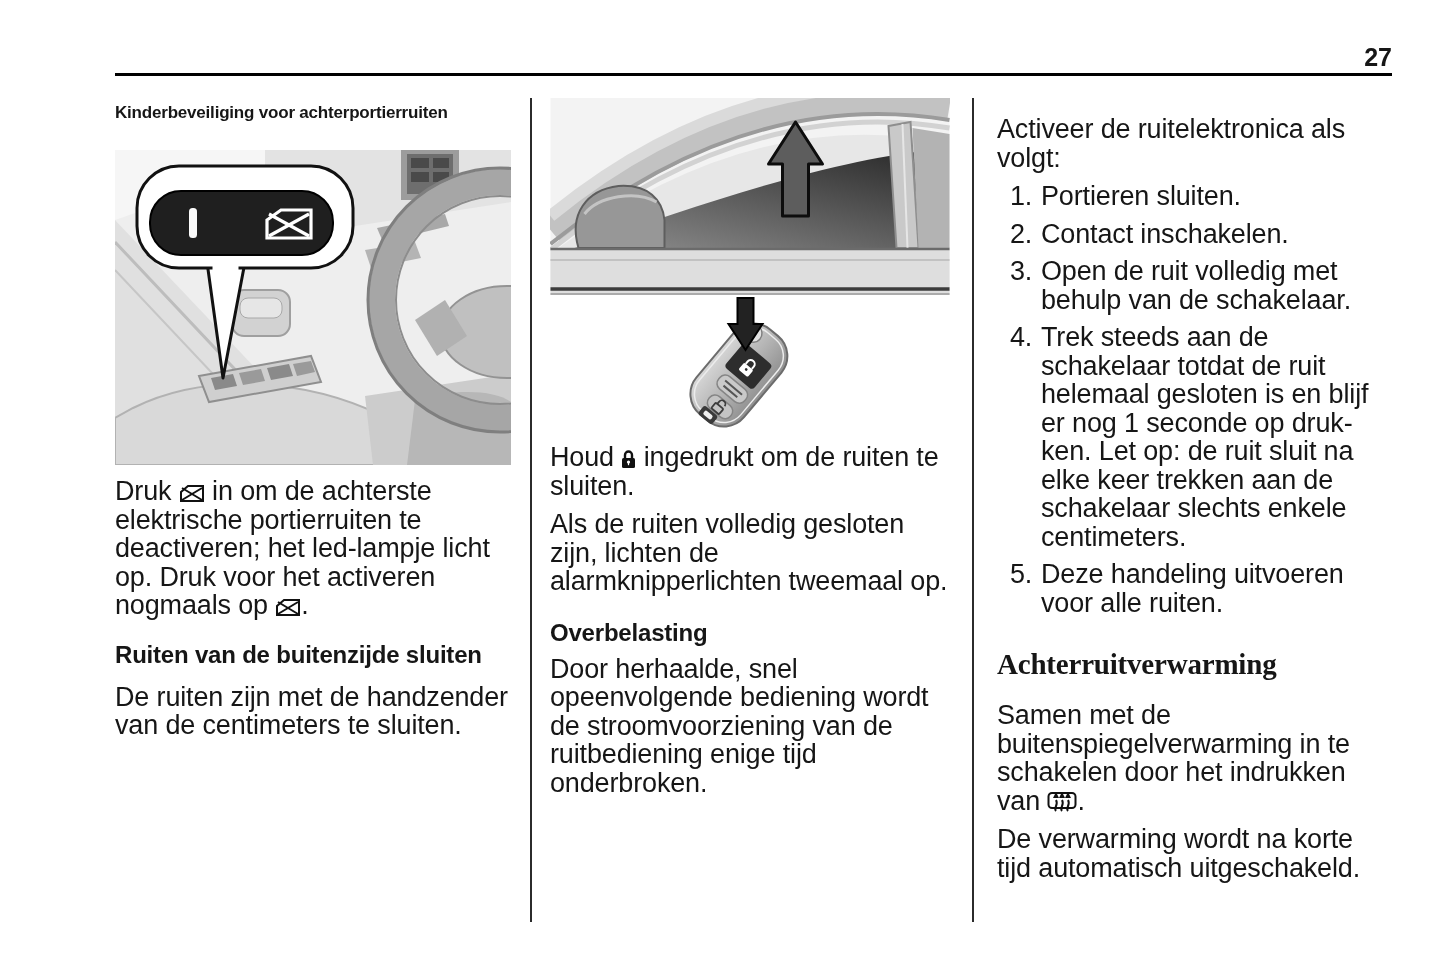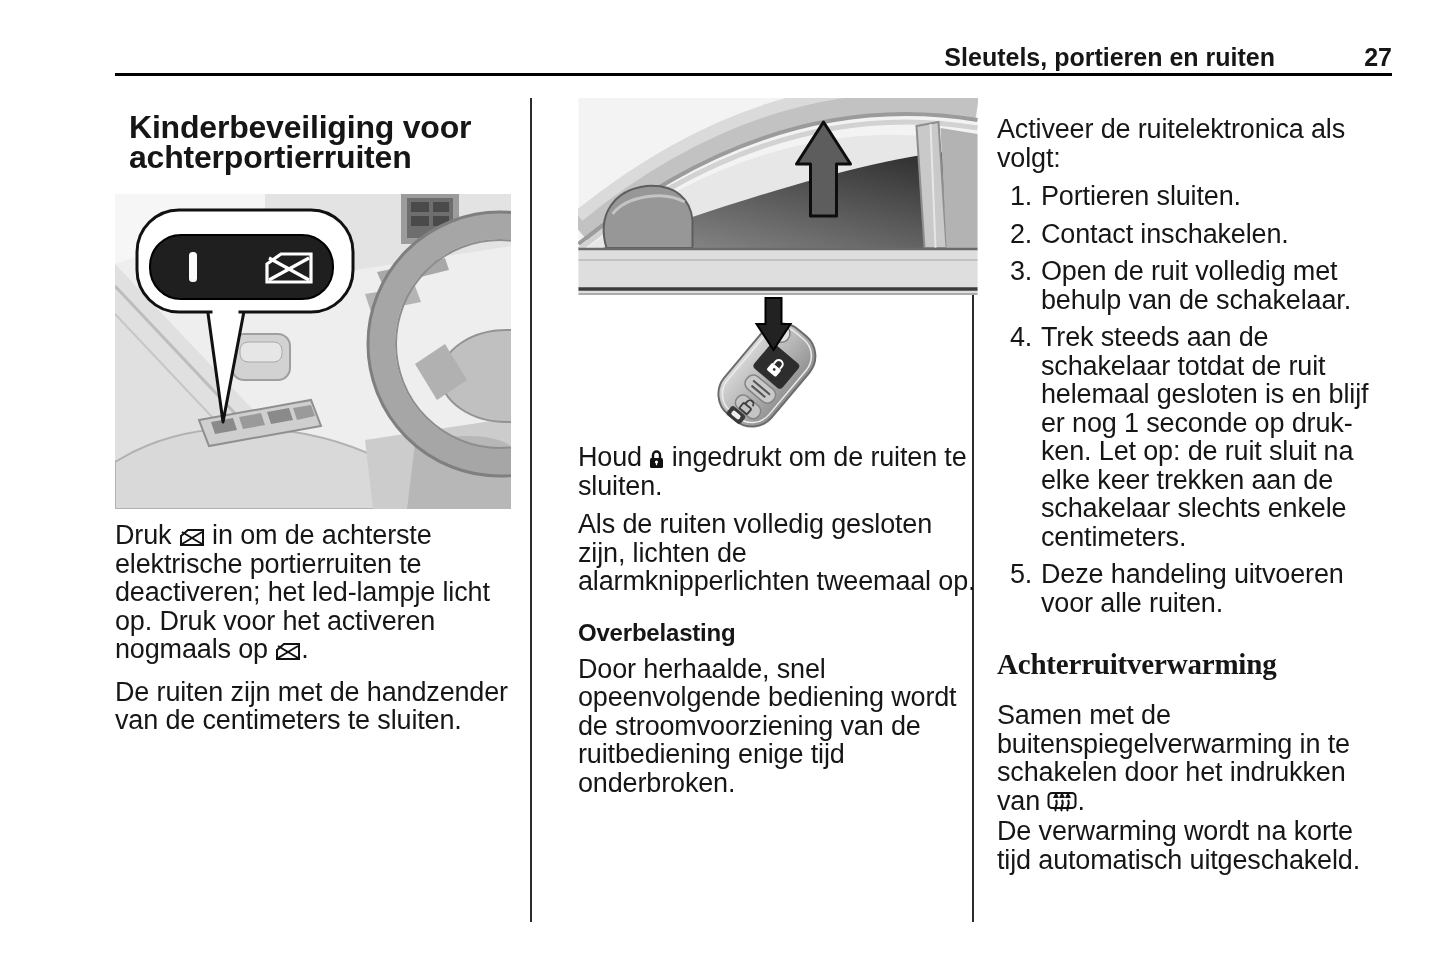--- a/index.html
+++ b/index.html
@@ -19,43 +19,42 @@
   .header-rule  { position: absolute; top: 73px; left: 115px; width: 1277px; height: 3px; background: #000; }
 
   
   .divider { position: absolute; top: 98px; height: 824px; width: 2px; background: #2b2b2b; }
   .divider.d1 { left: 530px; }
   .divider.d2 { left: 972px; }
 
   
   .col { position: absolute; top: 98px; }
   .col1 { left: 115px; width: 396px; }
-  .col2 { left: 578px; width: 400px; }
+  .col2 { left: 550px; width: 400px; }
   .col3 { left: 997px; width: 396px; }
 
   .body-text { font-size: 27px; line-height: 28.5px; letter-spacing: -0.15px; margin: 0; }
-  h2.colhead  { font-size: 32px; line-height: 30px; margin: 14px; font-weight: 700; letter-spacing: -0.2px; }
+  h2.colhead  { font-size: 17px; line-height: 30px; margin: 0; font-weight: 700; letter-spacing: -0.2px; }
   h3.subhead  { font-size: 24px;   line-height: 29px; margin: 0; font-weight: 700; letter-spacing: -0.2px; }
   h1.sechead  { font-size: 29px;   line-height: 34px; margin: 0; font-weight: 700; letter-spacing: -0.2px; font-family: Liberation Serif, serif; }
 
   figure { margin: 0; }
   figure svg { display: block; }
 
   .ic { display: inline-block; vertical-align: -3px; }
 
   .step { display: flex; padding-left: 13px; margin-bottom: 9px; }
   .step .n { width: 31px; flex: none; }
   .step .t { flex: 1; }
 </style>
 </head>
 <body>
 
 <div class="page">
 
-  <div class="header-title">Sleutels, portieren en ruiten</div>
   <div class="header-page">27</div>
   <div class="header-rule"></div>
 
   <div class="divider d1"></div>
   <div class="divider d2"></div>
 
   <section class="col col1">
     <h2 class="colhead">Kinderbeveiliging voor achterportierruiten</h2>
 
     <figure style="margin-top:22px">
@@ -108,20 +107,21 @@
           <polygon points="2,17 2,8 9,2 24,2 24,17" fill="none" stroke="#111" stroke-width="2"></polygon>
           <line x1="3" y1="4" x2="23" y2="16" stroke="#111" stroke-width="2"></line>
           <line x1="23" y1="4" x2="3" y2="16" stroke="#111" stroke-width="2"></line>
         </svg><span> in om de achterste elektri­sche portierruiten te deactiveren; het led-lampje licht op. Druk voor het acti­veren nogmaals op </span><svg class="ic" width="26" height="19" viewBox="0 0 26 19">
           <polygon points="2,17 2,8 9,2 24,2 24,17" fill="none" stroke="#111" stroke-width="2"></polygon>
           <line x1="3" y1="4" x2="23" y2="16" stroke="#111" stroke-width="2"></line>
           <line x1="23" y1="4" x2="3" y2="16" stroke="#111" stroke-width="2"></line>
         </svg><span>.</span>
     </p>
 
+    <h3 class="subhead" style="margin-top:20px">Ruiten van de buitenzijde sluiten</h3>
     <p class="body-text" style="margin-top:14px">De ruiten zijn met de handzender van de centimeters te sluiten.</p>
   </section>
 
   <section class="col col2">
     <figure>
       <svg width="400" height="340" viewBox="0 0 399 340">
         <defs>
           <linearGradient id="glassg" x1="0" y1="1" x2="0.9" y2="0">
             <stop offset="0" stop-color="#8f8f8f"></stop>
               <stop offset="1" stop-color="#2c2c2c"></stop>
@@ -227,16 +227,16 @@
             <path d="M21,22 c -3,-3 3,-6 0,-11"></path>
           </g>
           <g fill="#111">
             <polygon points="6,9 12,9 9,3"></polygon>
             <polygon points="12,9 18,9 15,3"></polygon>
             <polygon points="18,9 24,9 21,3"></polygon>
           </g>
         </svg><span>.</span>
     </p>
 
-    <p class="body-text" style="margin-top:2px">De verwarming wordt na korte tijd automatisch uitgeschakeld.</p>
+    <p class="body-text" style="margin-top:10px">De verwarming wordt na korte tijd automatisch uitgeschakeld.</p>
   </section>
 
 </div>
 
 </body></html>

